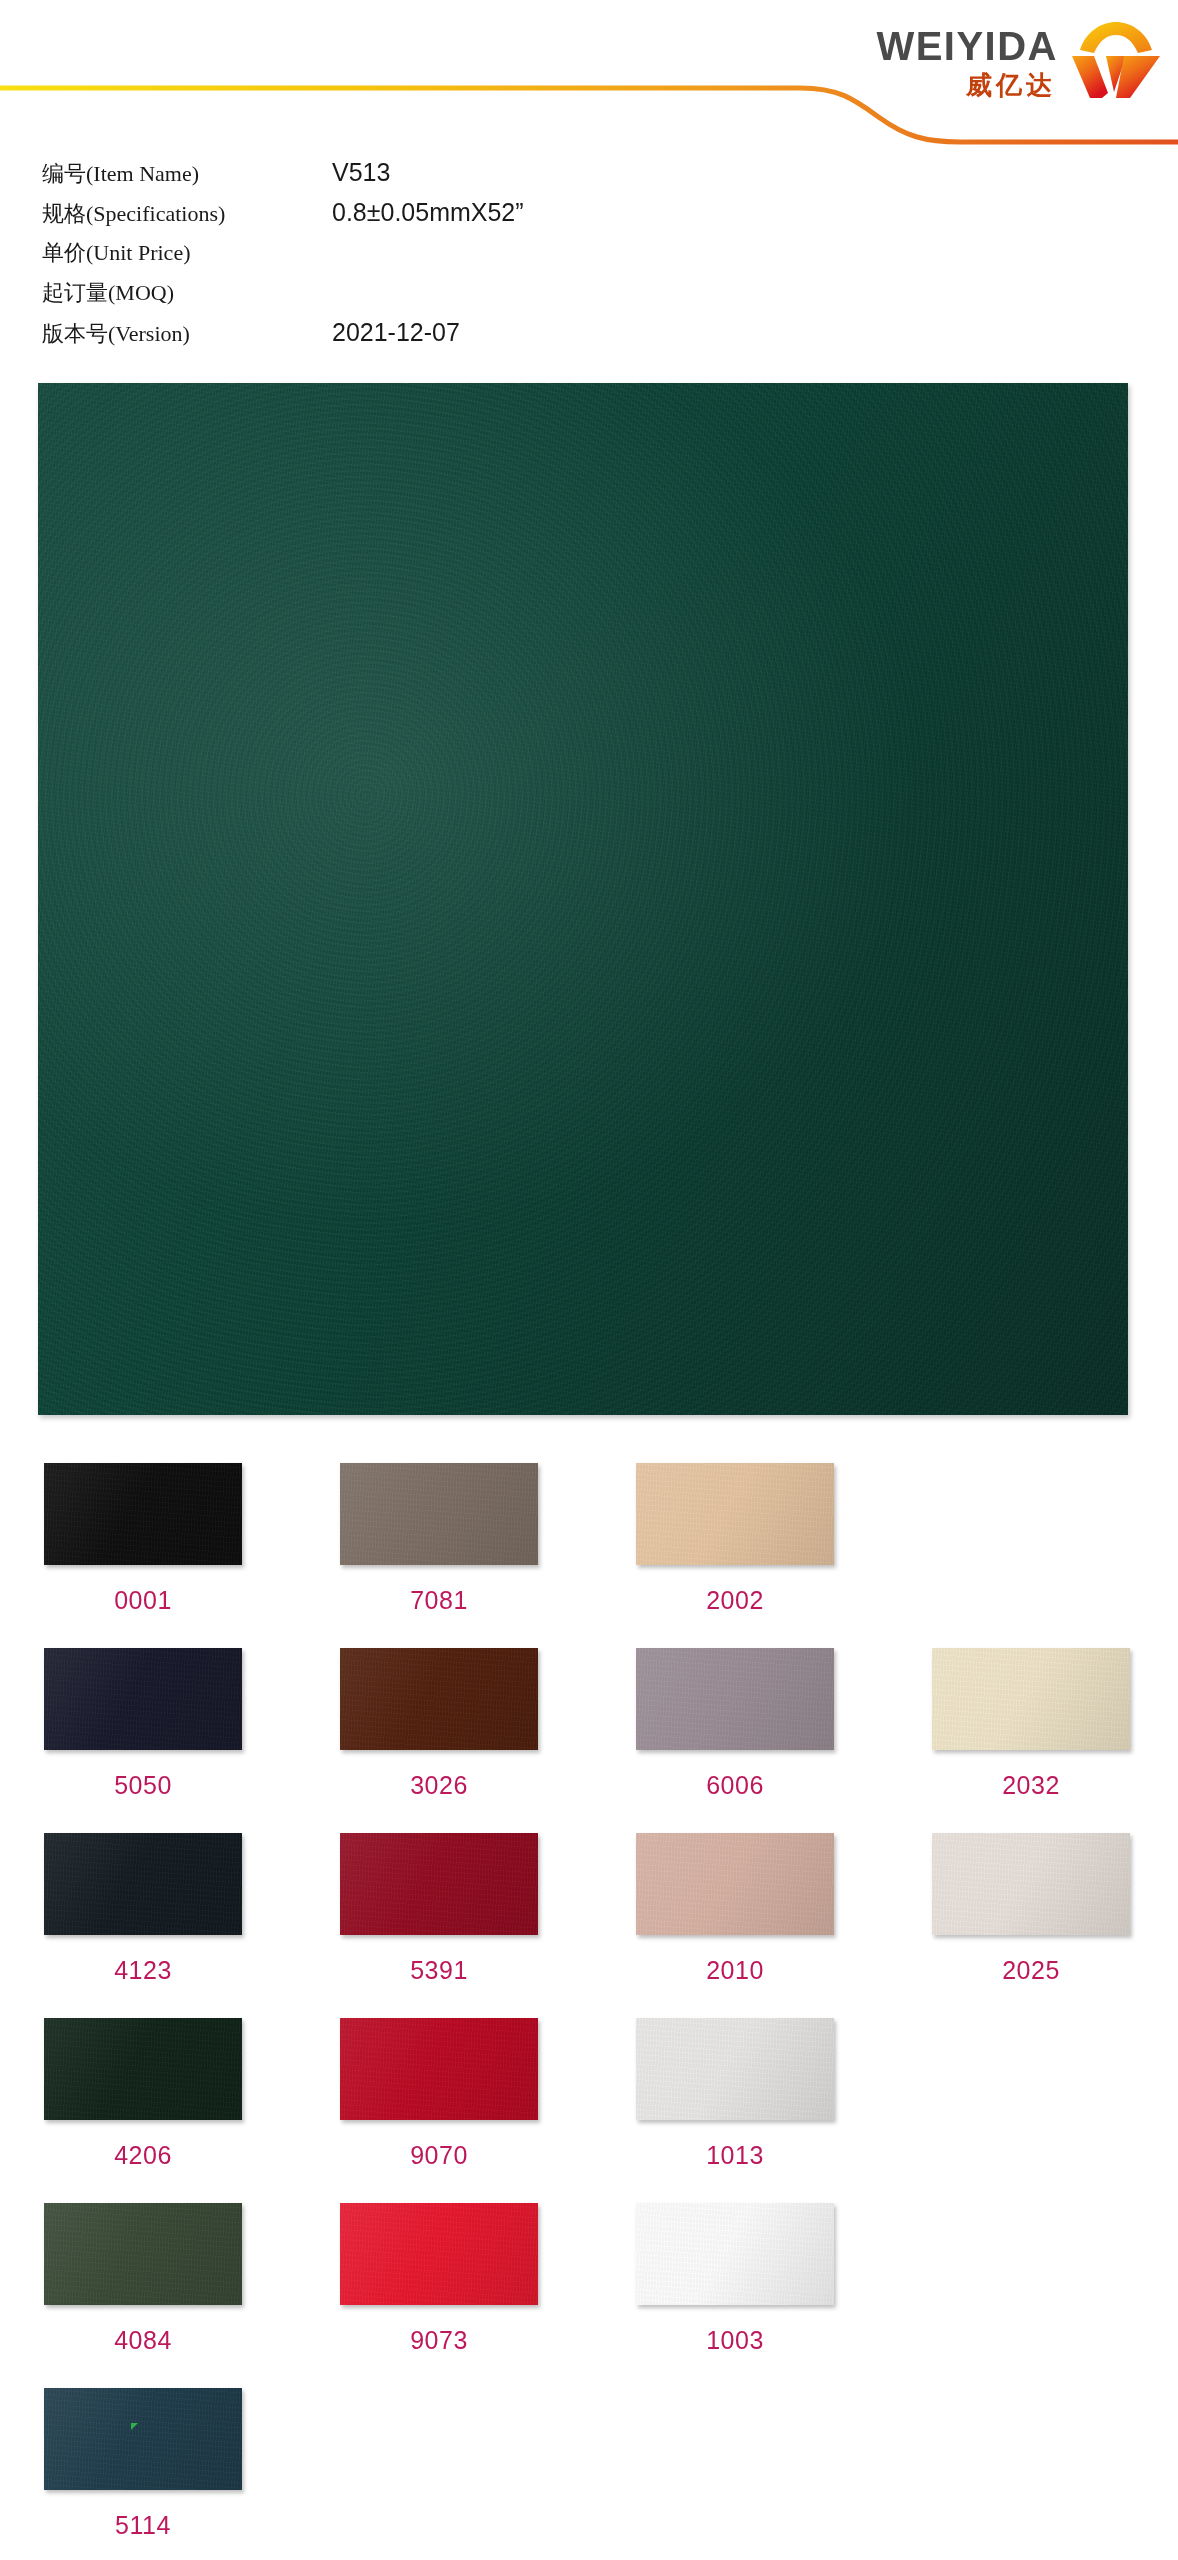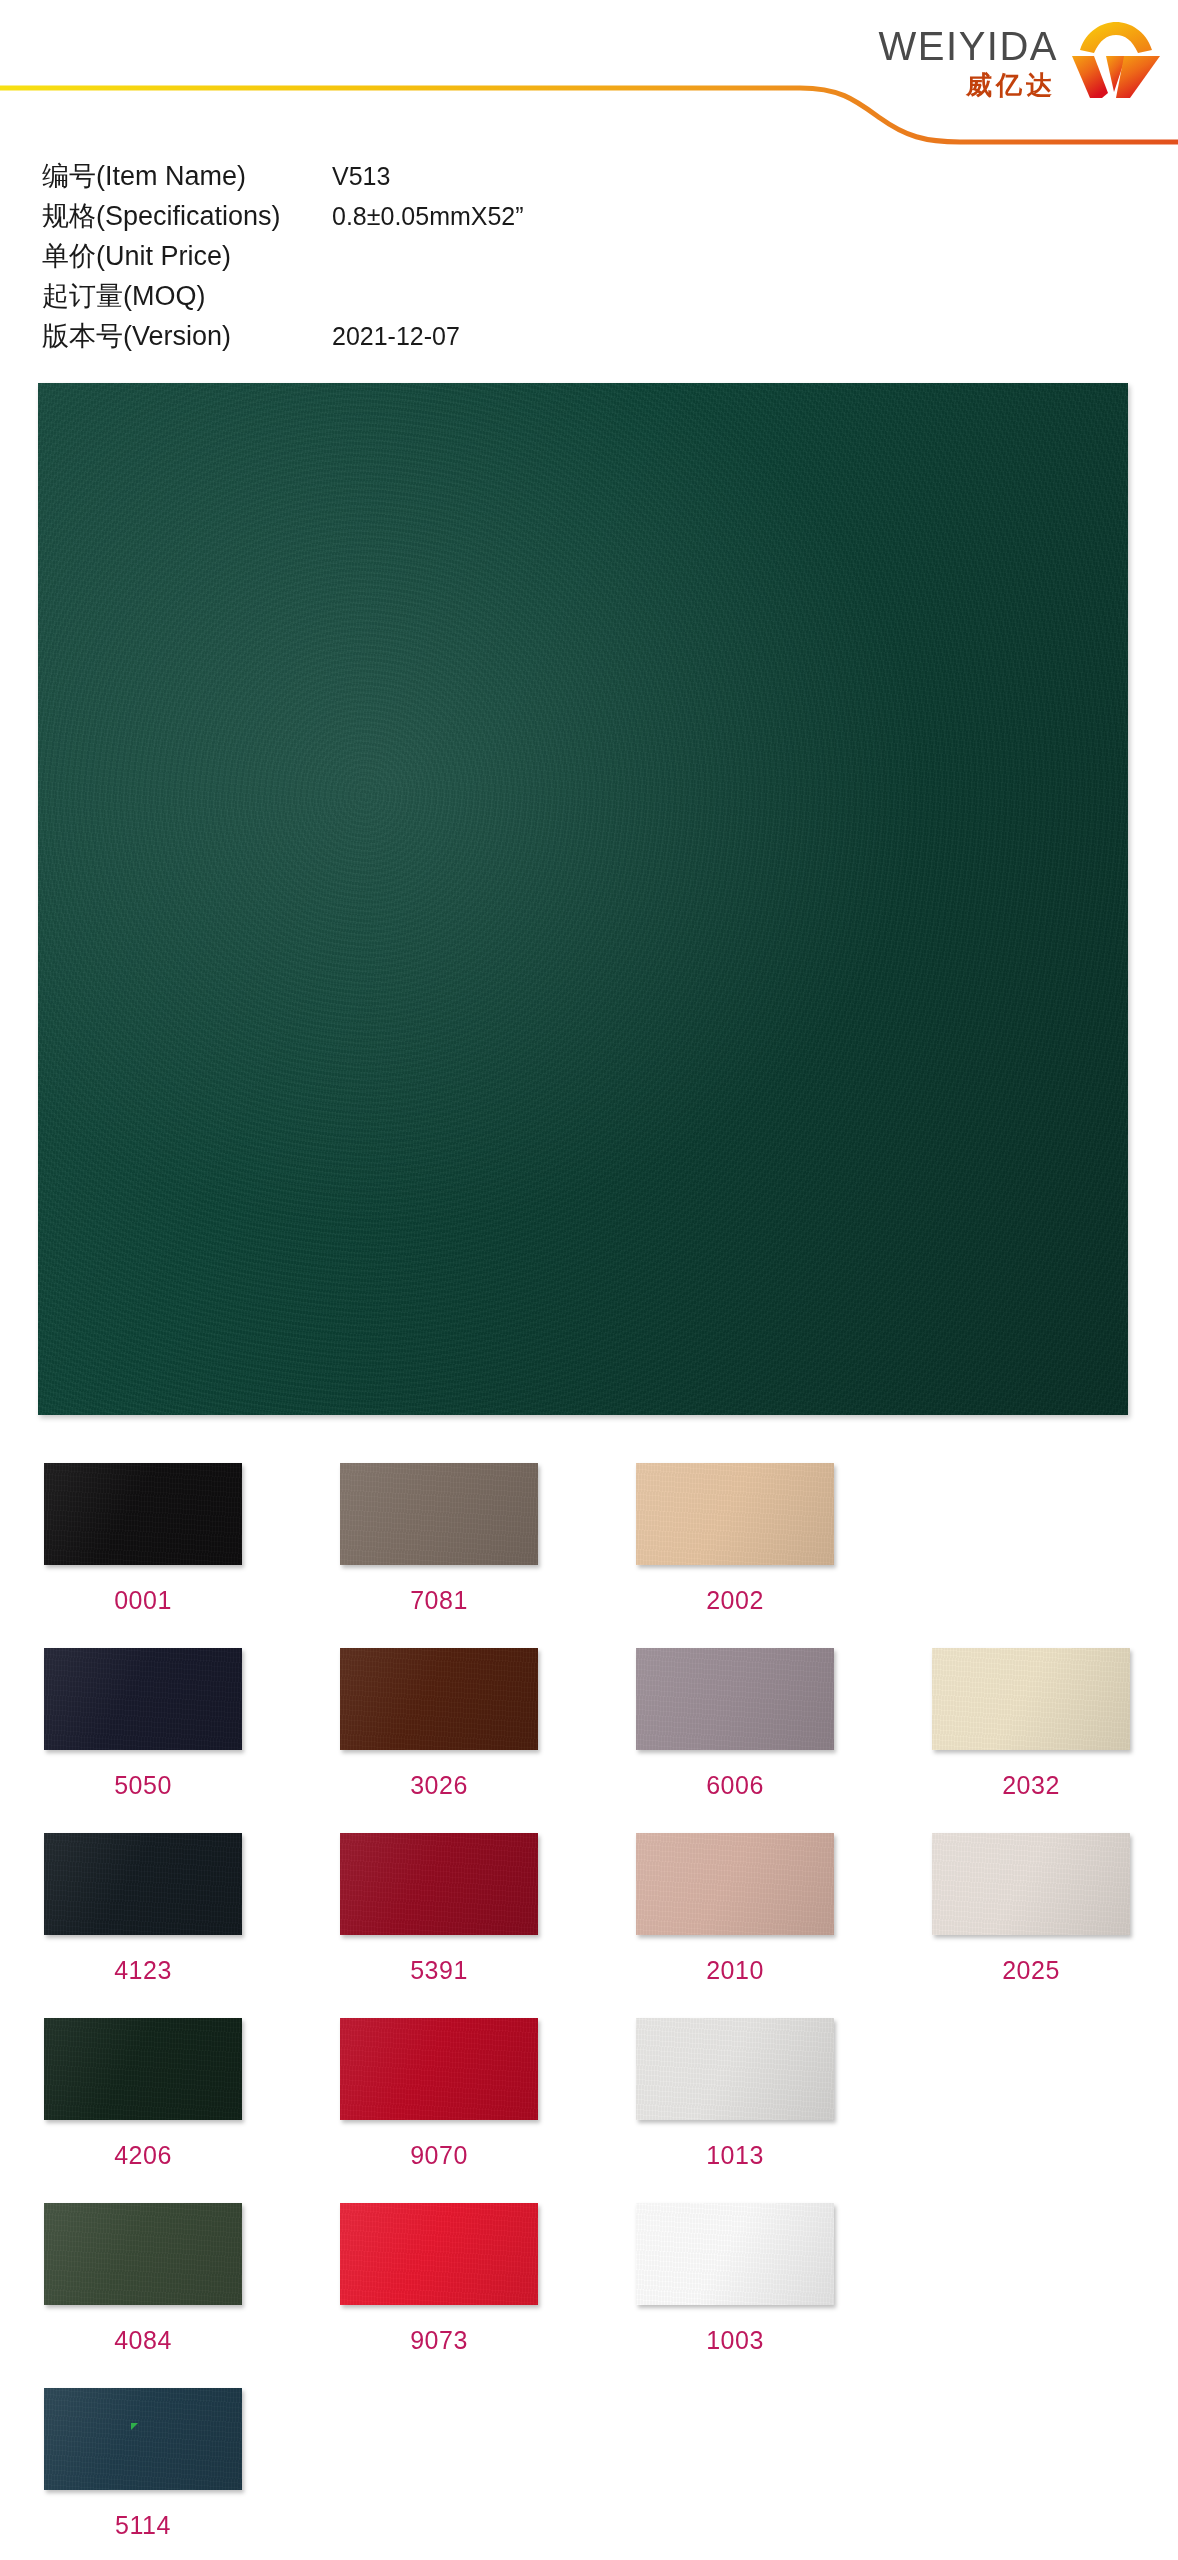--- a/index.html
+++ b/index.html
@@ -37,21 +37,21 @@
     gap: 10px;
   }
   .logo-words {
     display: flex;
     flex-direction: column;
     align-items: flex-end;
     padding-top: 6px;
   }
   .logo-latin {
     font-family: "Liberation Sans", "DejaVu Sans", sans-serif;
-    font-weight: 400;
+    font-weight: 700;
     font-size: 40px;
     letter-spacing: 1.5px;
     color: #4a4a4a;
     line-height: 1;
     text-align: center;
   }
   .logo-cn {
     font-family: "DejaVu Sans", "Liberation Sans", sans-serif;
     font-weight: 700;
     font-size: 26px;
@@ -76,23 +76,23 @@
     width: 700px;
   }
   .info-row {
     display: flex;
     align-items: baseline;
     height: 40px;
   }
   .info-label {
     width: 290px;
     flex: none;
-    font-size: 27px;
+    font-size: 22px;
     color: #1a1a1a;
-    font-family: Liberation Sans, sans-serif;
+    font-family: Liberation Serif, serif;
     white-space: nowrap;
   }
   .info-value {
     font-size: 25px;
     color: #1a1a1a;
     font-family: "Liberation Sans", "DejaVu Sans", sans-serif;
     white-space: nowrap;
   }
 
   

